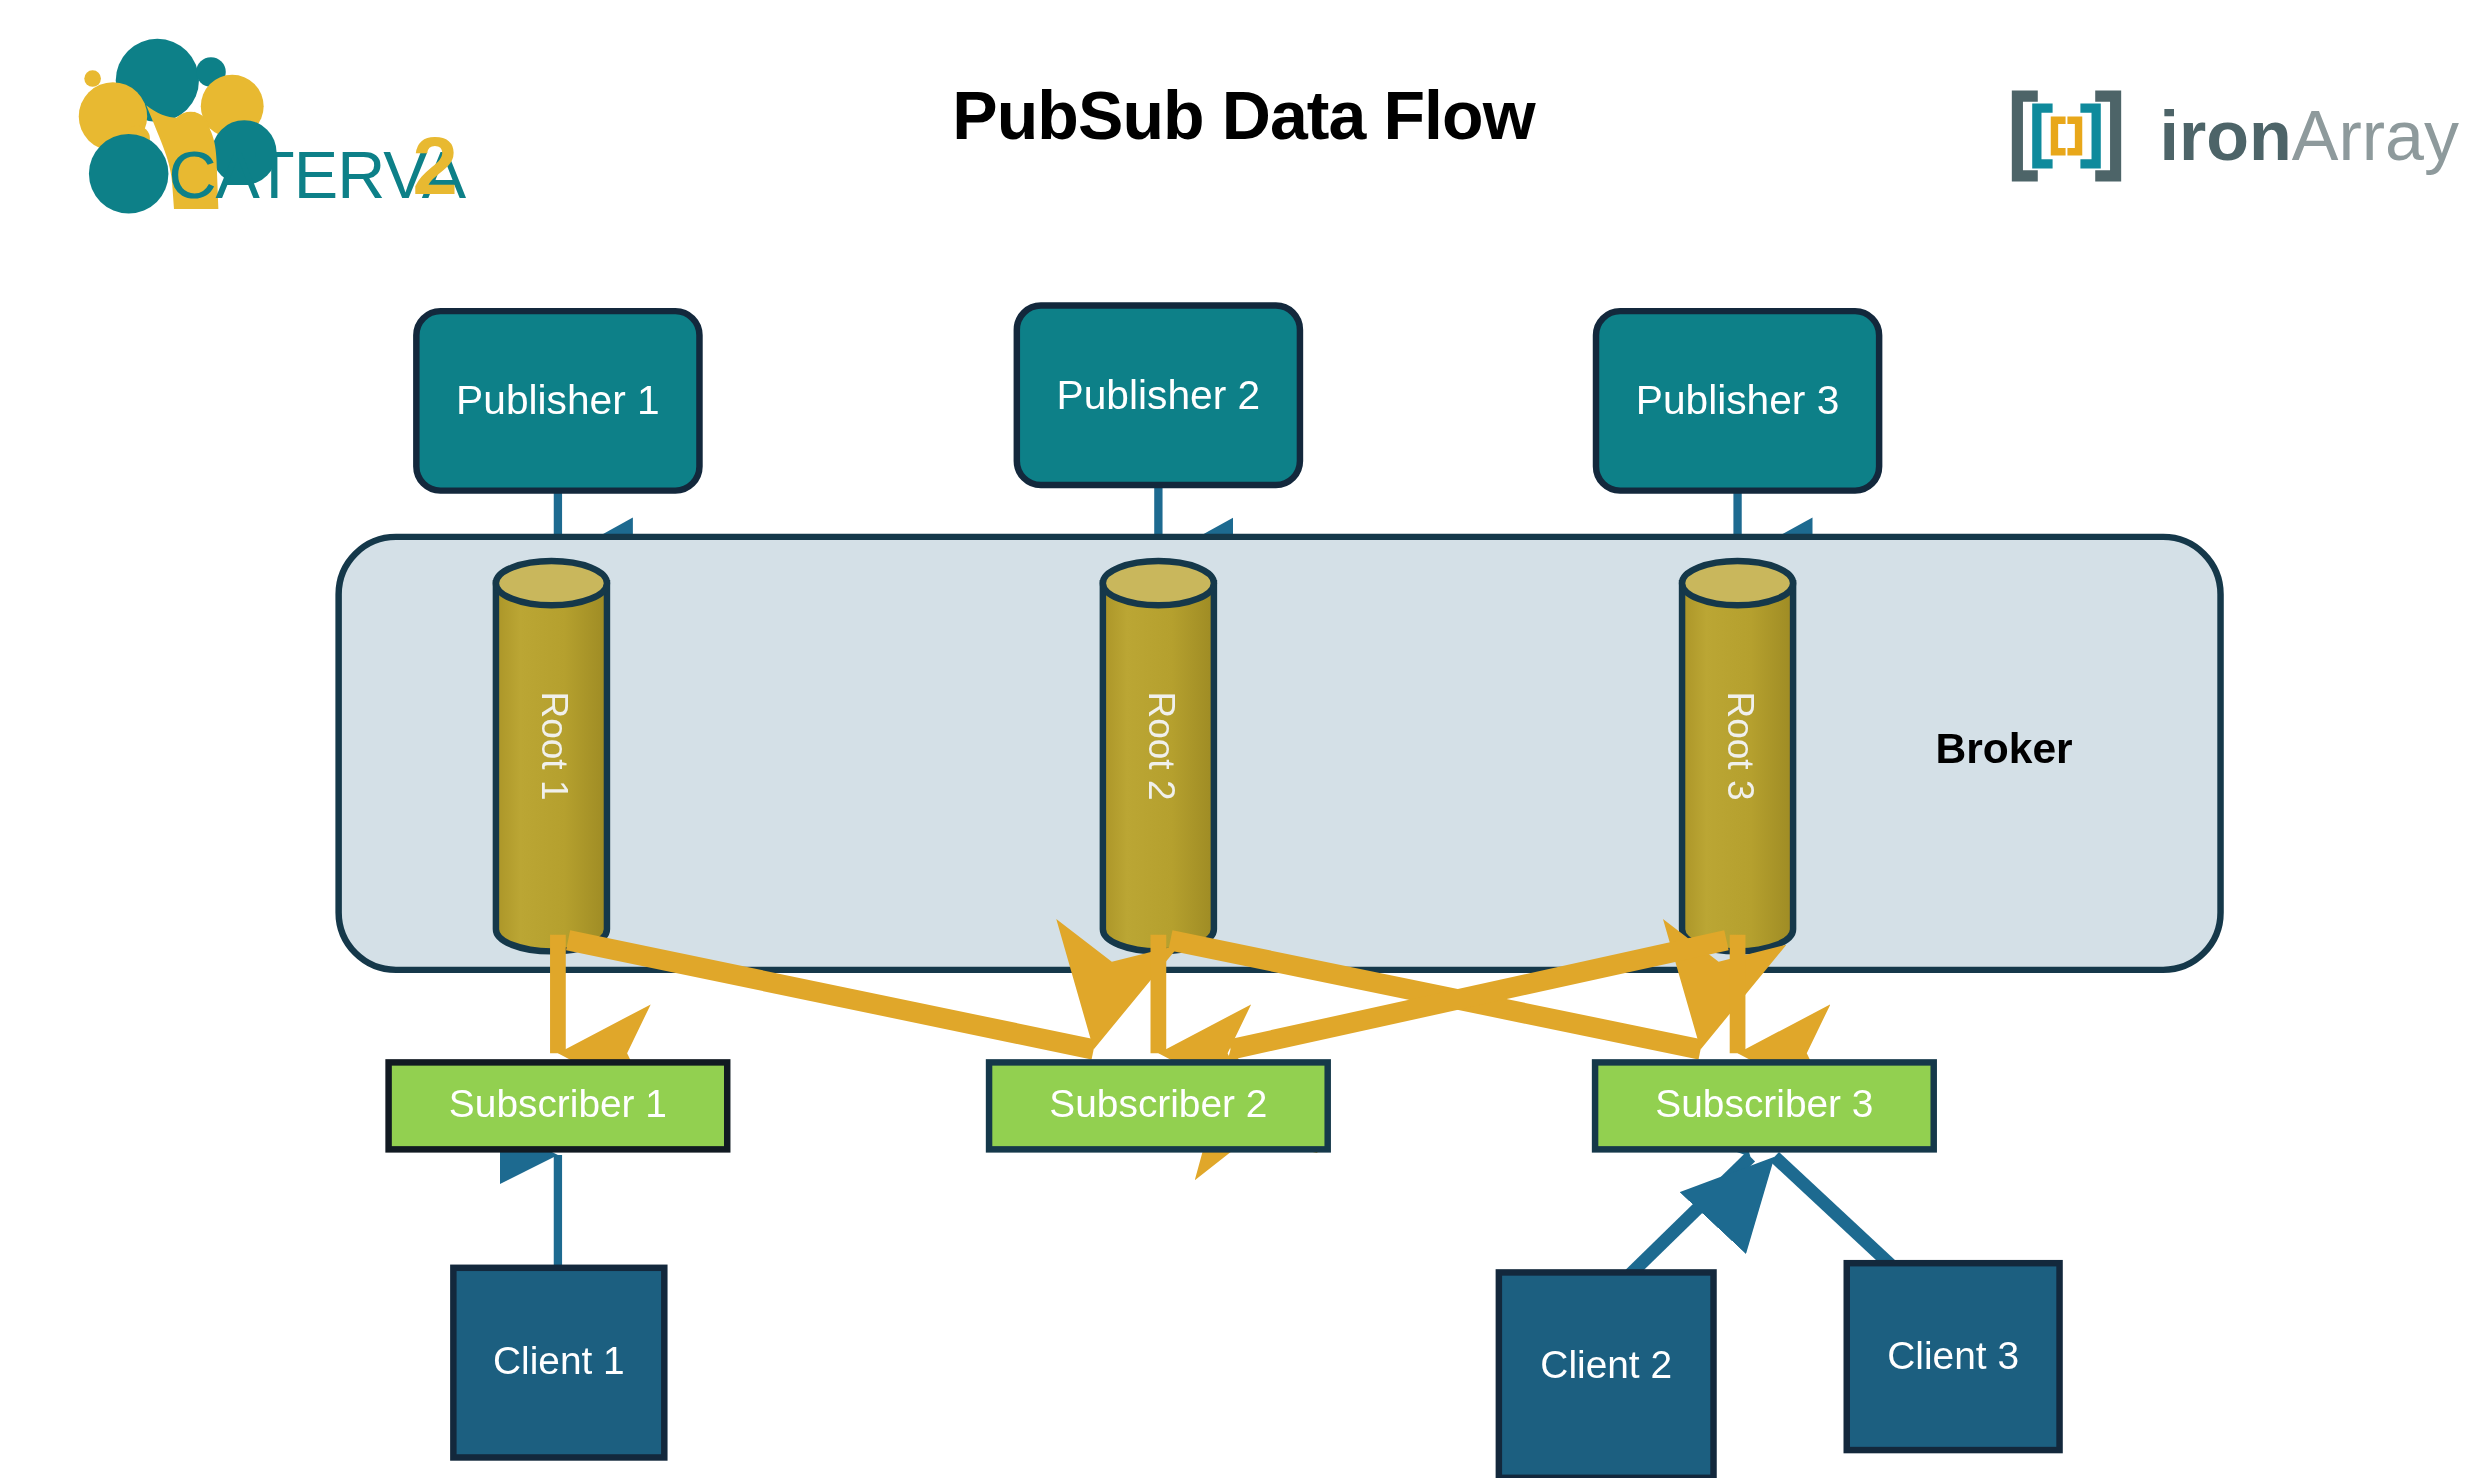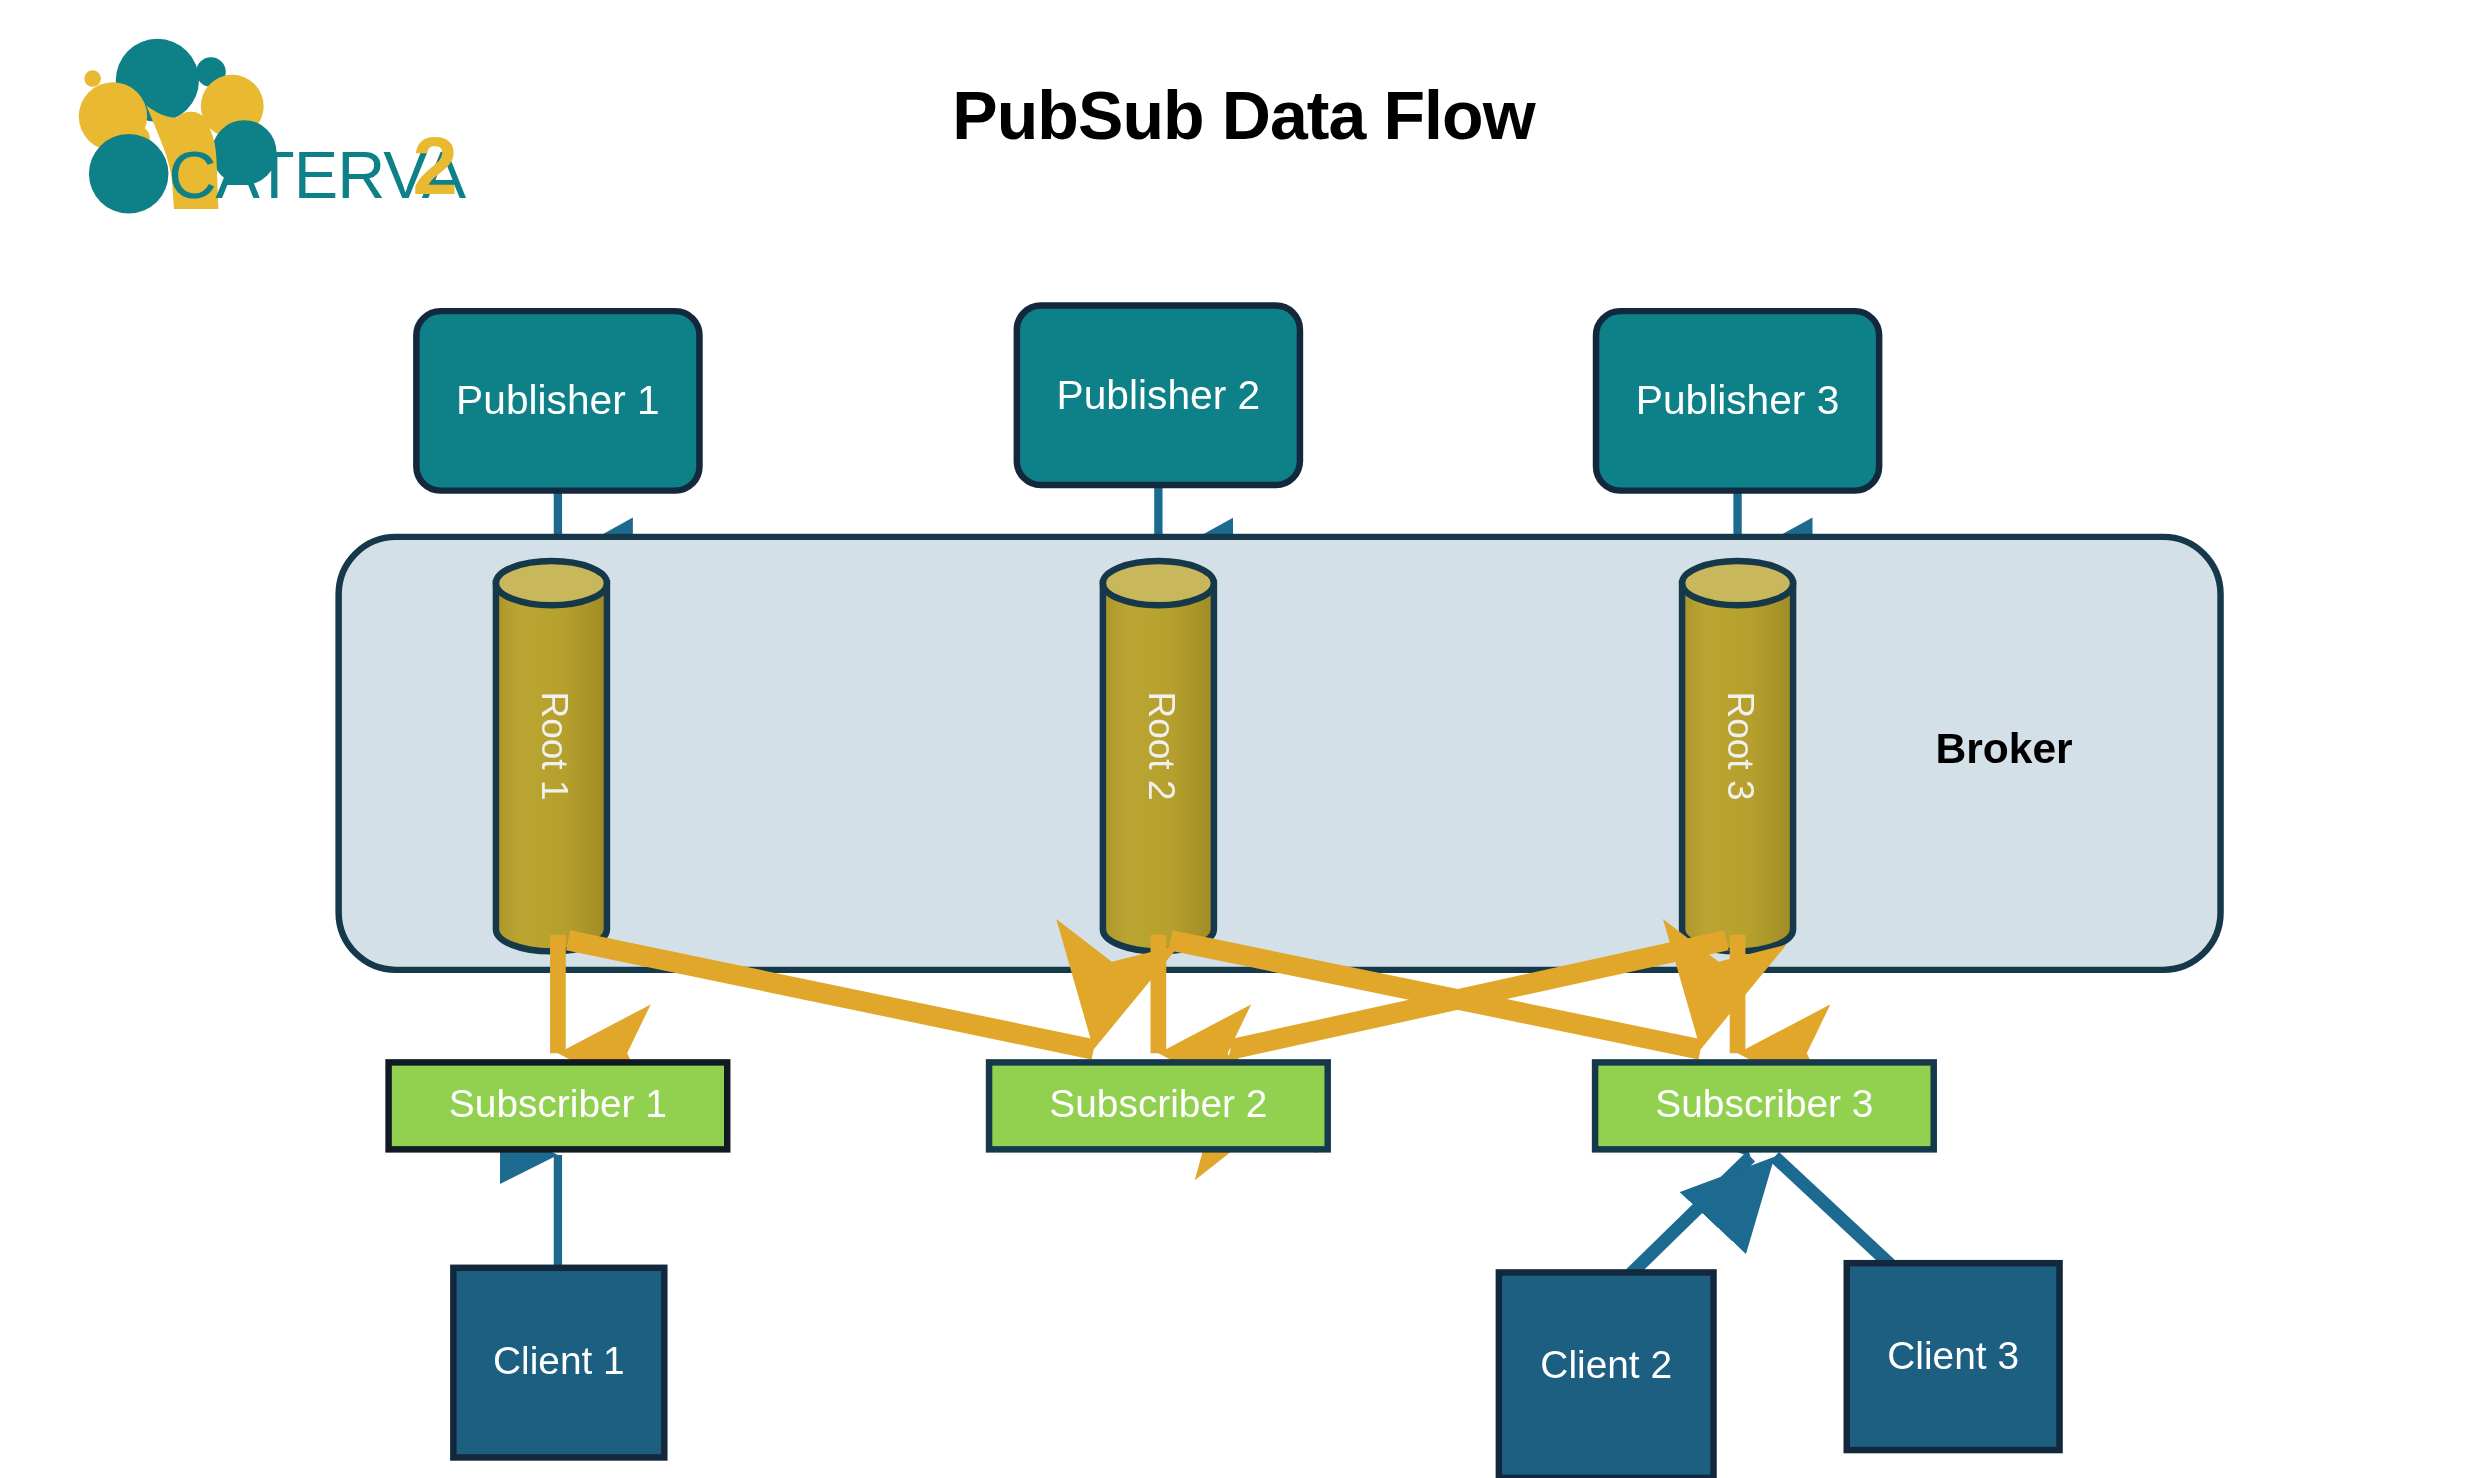--- a/index.html
+++ b/index.html
@@ -128,20 +128,34 @@
 
         <path d="M 120 116 C 138 160 146 176 148 200 L 150 228 L 198 228 L 196 175 C 195 146 186 133 172 123 C 160 133 140 132 120 116 Z" transform="translate(-4,-24)" fill="#e8b931"></path>
 
         <text x="140" y="192" font-family="'Liberation Sans', sans-serif" font-size="72" font-weight="normal" fill="#0d8088" letter-spacing="-1">CATERVA</text>
         <text x="404" y="188" font-family="'Liberation Sans', sans-serif" font-size="88" font-weight="bold" fill="#e8b931">2</text>
       </svg>
     </div>
 
     <div class="page-title">PubSub Data Flow</div>
 
+    <div class="logo-ironarray">
+      <svg class="ia-brackets" width="139" height="102" viewBox="0 0 150 110">
+
+        <path d="M 16 6 L 44 6 L 44 18 L 28 18 L 28 92 L 44 92 L 44 104 L 16 104 Z" fill="#4d6468"></path>
+        <path d="M 134 6 L 106 6 L 106 18 L 122 18 L 122 92 L 106 92 L 106 104 L 134 104 Z" fill="#4d6468"></path>
+
+        <path d="M 38 20 L 60 20 L 60 30 L 48 30 L 48 80 L 60 80 L 60 90 L 38 90 Z" fill="#0f8a9c"></path>
+        <path d="M 112 20 L 90 20 L 90 30 L 102 30 L 102 80 L 90 80 L 90 90 L 112 90 Z" fill="#0f8a9c"></path>
+
+        <path d="M 58 34 L 74 34 L 74 42 L 66 42 L 66 68 L 74 68 L 74 76 L 58 76 Z" fill="#e8a71a"></path>
+        <path d="M 92 34 L 76 34 L 76 42 L 84 42 L 84 68 L 76 68 L 76 76 L 92 76 Z" fill="#e8a71a"></path>
+      </svg>
+      <div class="ia-word"><span class="ia-iron">iron</span><span class="ia-array">Array</span></div>
+    </div>
   </div>
 
   <svg id="diagram" viewBox="0 0 2688 1598">
     <defs>
       <marker id="arrowBlueDown" markerWidth="10" markerHeight="10" refX="5" refY="9" orient="auto" markerUnits="strokeWidth">
         <path d="M 0 0 L 5 9 L 10 0 Z" fill="#1d6a90"></path>
       </marker>
       <marker id="arrowBlueUp" markerWidth="7" markerHeight="8" refX="3.5" refY="7" orient="auto" markerUnits="strokeWidth">
         <path d="M 0 0 L 3.5 7 L 7 0 Z" fill="#1d6a90"></path>
       </marker>

